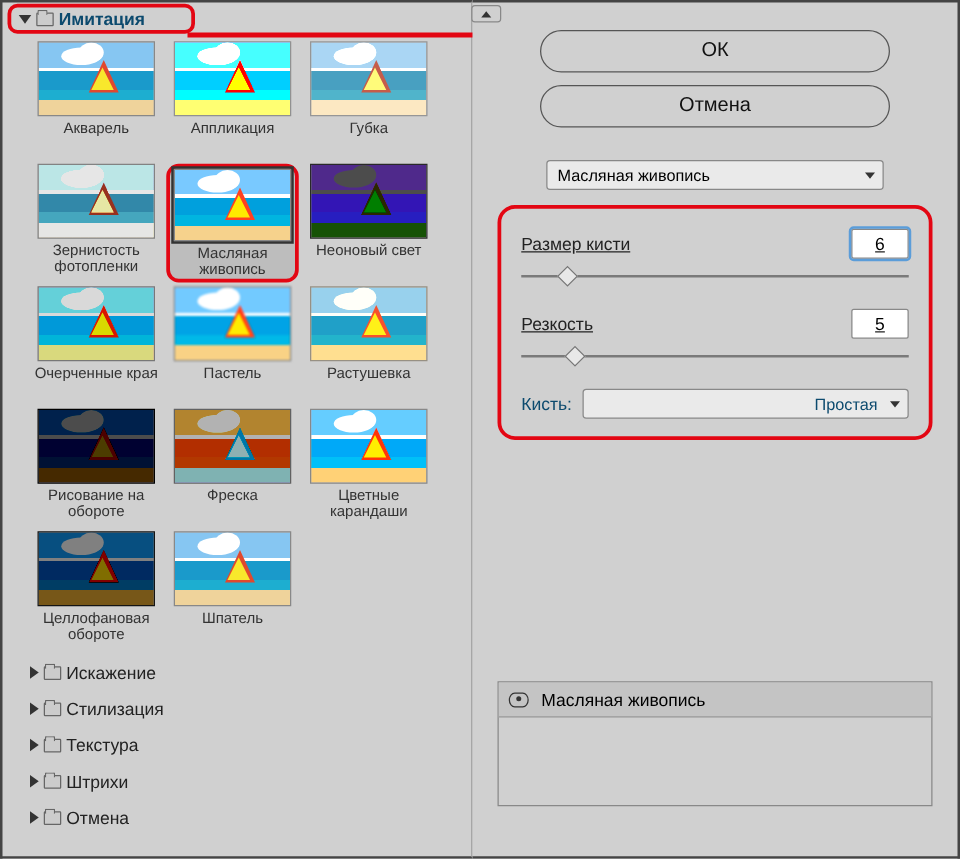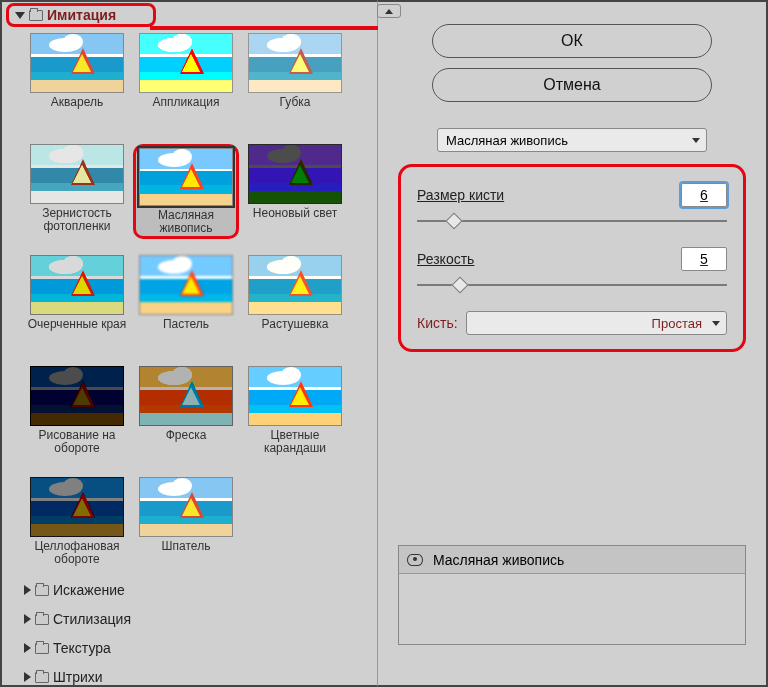--- a/index.html
+++ b/index.html
@@ -1,28 +1,28 @@
 <!DOCTYPE html>
 <html><head>
 <meta charset="utf-8">
 <style>
 * { box-sizing: border-box; margin: 0; padding: 0; font-family: "Segoe UI", Arial, sans-serif; }
 body { width: 768px; height: 687px; background: #d0d0d0; display: flex; position: relative; overflow: hidden; }
 
 
 .left { width: 378px; background: #d0d0d0; border-right: 1px solid #999; border-left: 2px solid #444; border-bottom: 2px solid #444; border-top: 2px solid #444; }
 
-.folder-header { display: flex; align-items: center; height: 24px; font-size: 14px; font-weight: 600; color: #7f1d1d; padding: 0 6px; gap: 4px; }
+.folder-header { display: flex; align-items: center; height: 24px; font-size: 14px; font-weight: 600; color: #0c4a6e; padding: 0 6px; gap: 4px; }
 .folder-header.main { border: 3px solid #e30613; border-radius: 8px; width: 150px; margin: 1px 0 0 4px; }
 .disclosure { width: 0; height: 0; border-left: 5px solid transparent; border-right: 5px solid transparent; border-top: 7px solid #333; }
 .disclosure.closed { border-top: 5px solid transparent; border-bottom: 5px solid transparent; border-left: 7px solid #333; border-right: 0; }
 .folder-icon { width: 14px; height: 11px; background: #ccc; border: 1px solid #666; border-radius: 1px; position: relative; }
 .folder-icon::before { content: ""; position: absolute; top: -3px; left: 0; width: 6px; height: 3px; background: #ccc; border: 1px solid #666; border-bottom: none; border-radius: 1px 1px 0 0; }
 
-.thumb-grid { display: grid; grid-template-columns: repeat(3, 106px); grid-auto-rows: 95px; gap: 16px 3px; padding: 6px 10px 0 22px; }
+.thumb-grid { display: grid; grid-template-columns: repeat(3, 106px); grid-auto-rows: 95px; gap: 3px 3px; padding: 6px 10px 0 22px; }
 .thumb { display: flex; flex-direction: column; align-items: center; font-size: 12px; color: #333; text-align: center; line-height: 1.1; cursor: pointer; }
 .thumb .img { width: 94px; height: 60px; background: linear-gradient(#79c9ff 0 35%, #fff 35% 40%, #00a0dd 40% 65%, #00b5e0 65% 80%, #f6d28c 80% 100%); border: 1px solid #888; position: relative; overflow: hidden; }
 .thumb .cloud { position:absolute; top:4px; left:18px; width:32px; height:14px; background:#fff; border-radius:50%; }
 .thumb .cloud::after{content:"";position:absolute;left:14px;top:-4px;width:20px;height:16px;background:#fff;border-radius:50%;}
 .thumb .sail { position:absolute; top:14px; left:40px; width:0;height:0;border-left:12px solid transparent;border-right:12px solid transparent;border-bottom:26px solid #ff4020;}
 .thumb .sail::after { content:"";position:absolute;left:-10px;top:6px;width:0;height:0;border-left:9px solid transparent;border-right:9px solid transparent;border-bottom:18px solid #ffea00;}
 .thumb.var1 .img { filter: hue-rotate(0deg) saturate(0.8); }
 .thumb.var2 .img { filter: contrast(2) saturate(1.4); }
 .thumb.var3 .img { filter: saturate(0.5) brightness(1.1); }
 .thumb.var4 .img { filter: grayscale(0.7) contrast(2) brightness(0.9); }
@@ -57,21 +57,21 @@
 .dropdown .chev { position:absolute; right:6px; top:9px; width:0;height:0;border-left:4px solid transparent;border-right:4px solid transparent;border-top:5px solid #333; }
 
 .params-box { border: 3px solid #e30613; border-radius: 14px; margin-top: 12px; padding: 16px 16px 14px 16px; }
 .param-row { display:flex; align-items:center; justify-content:space-between; font-size: 14px; color:#222; margin-bottom: 6px; text-decoration: underline; }
 .num-input { width: 46px; height: 24px; border: 1px solid #888; background:#fff; text-align:center; font-size:14px; border-radius:2px; }
 .num-input.focused { outline: 2px solid #5b9dd9; }
 .slider { position: relative; height: 16px; margin-bottom: 18px; }
 .slider .track { position:absolute; top:7px; left:0; right:0; height:2px; background:#7a7a7a; }
 .slider .knob { position:absolute; top:2px; width:12px; height:12px; background:#e8e8e8; border:1px solid #777; transform: rotate(45deg); }
 
-.brush-row { display:flex; align-items:center; gap:8px; font-size:14px; color:#7f1d1d; }
+.brush-row { display:flex; align-items:center; gap:8px; font-size:14px; color:#0c4a6e; }
 .brush-row .dropdown { flex:1; width:auto;justify-content:flex-end; }
 
 .preset-field { width: 270px; margin: 0 auto; }
 .preset-select-wrap { position:relative; }
 .preset-select-wrap::before { content:""; position:absolute; top:-12px; left:-16px; right:-16px; height: 200px; border:1px solid #999; border-radius:2px; z-index:-1; }
 
 
 .arrow { position: absolute; top: 18px; left: 150px; width: 300px; height: 20px; pointer-events:none; }
 .arrow svg { width:100%; height:100%; overflow: visible;}
 

